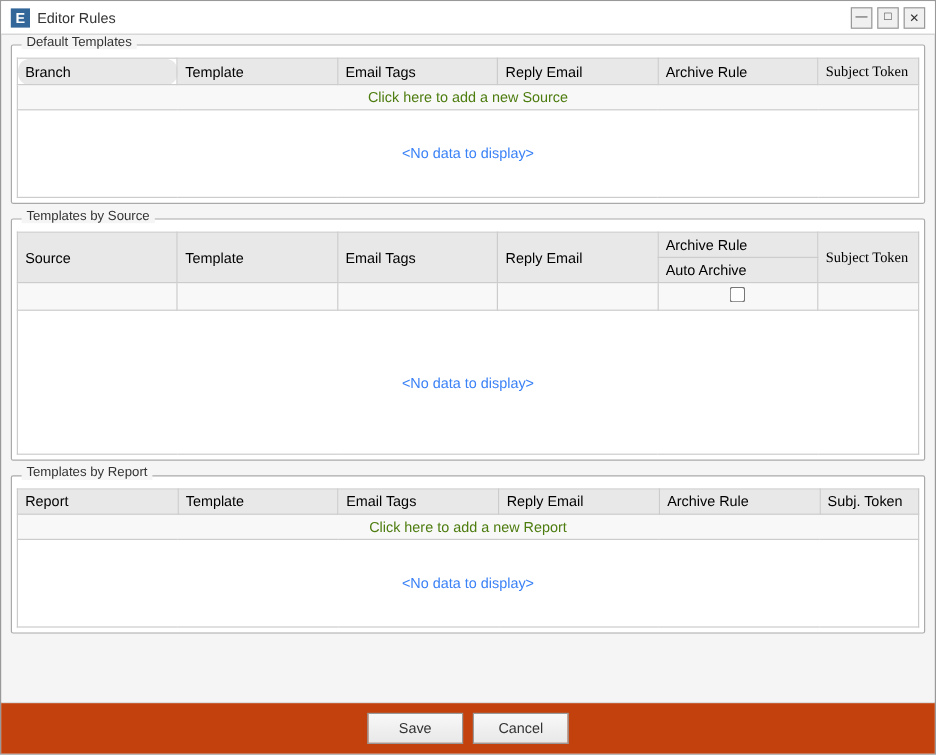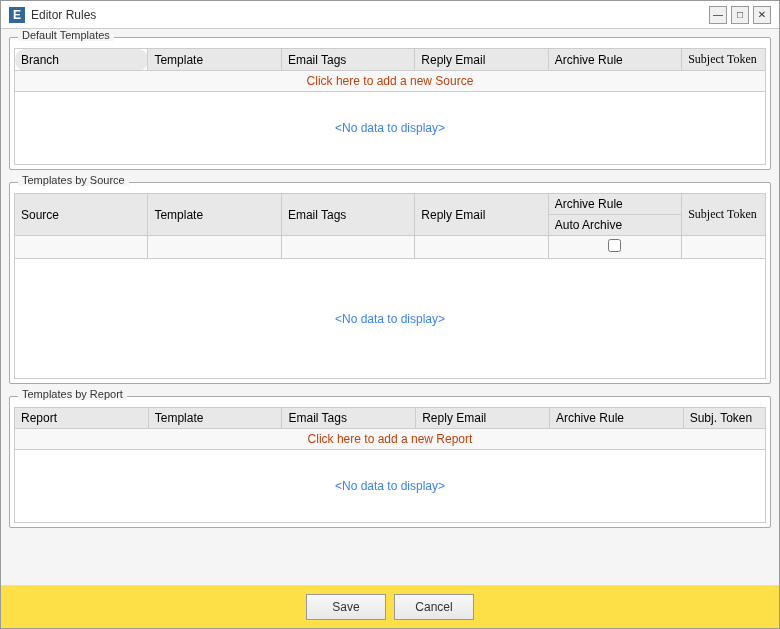--- a/index.html
+++ b/index.html
@@ -124,21 +124,21 @@
 
     .grid-table td {
       border: 1px solid #ccc;
       padding: 3px 6px;
       color: #555;
       background: #fff;
     }
 
     .grid-table tr.add-row td {
       text-align: center;
-      color: #c2410c;
+      color: #4d7c0f;
       background: #f8f8f8;
       cursor: pointer;
       padding: 3px;
     }
 
     .no-data-row td {
       text-align: center;
       color: #3b82f6;
       padding: 29px;
       background: #fff;
@@ -159,21 +159,21 @@
       height: 13px;
     }
 
     .footer {
       display: flex;
       justify-content: center;
       align-items: flex-start;
       gap: 8px;
       padding: 8px;
       flex-shrink: 0;
-      background: #fde047;
+      background: #c2410c;
       border-top: 1px solid #ddd;
     }
 
     .footer-btn {
       width: 80px;
       height: 26px;
       border: 1px solid #999;
       background: linear-gradient(to bottom, #f8f8f8, #e8e8e8);
       cursor: pointer;
       font-size: 12px;

